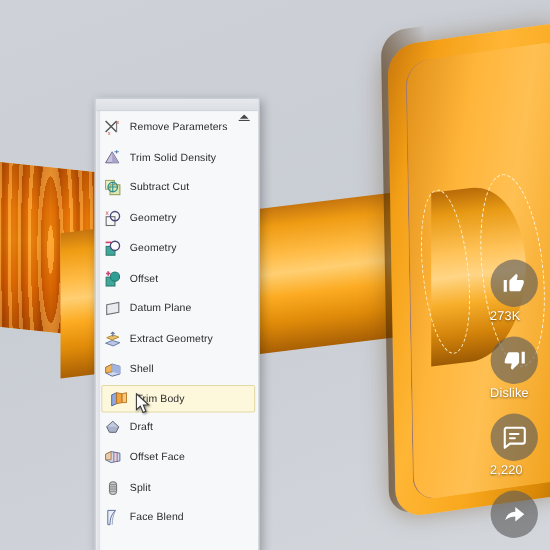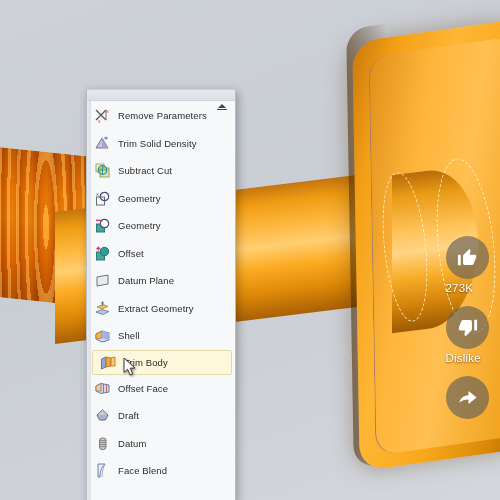--- a/index.html
+++ b/index.html
@@ -337,44 +337,44 @@
               <polygon points="1.5,5 6,3 6,13 1.5,15" fill="#8fa8e0" stroke="#4a5f96" stroke-width=".8"></polygon>
               <polygon points="6,3 11,4 11,12 6,13" fill="#f3a23c" stroke="#b2701d" stroke-width=".8"></polygon>
               <polygon points="11,4 15,3 15,12 11,12" fill="#f6c87a" stroke="#b2701d" stroke-width=".8"></polygon>
             </svg>
           </span>
           <span class="mi-label">Trim Body</span>
         </div>
         <div class="menu-item">
           <span class="mi-icon">
             <svg viewBox="0 0 17 17">
+              <polygon points="8.5,3 14,8 8.5,13 3,8" fill="#c4cbdd" stroke="#5c6478" stroke-width=".9"></polygon>
+              <path d="M3 8 L5.5 13 L11.5 13 L14 8" fill="#aab3c9" stroke="#5c6478" stroke-width=".9"></path>
+            </svg>
+          </span>
+          <span class="mi-label">Draft</span>
+        </div>
+        <div class="menu-item">
+          <span class="mi-icon">
+            <svg viewBox="0 0 17 17">
               <polygon points="2,6 7,3.5 15,5 15,12 7,13.5 2,11" fill="#cfd8ee" stroke="#5e6f9c" stroke-width=".9"></polygon>
               <polygon points="2,6 7,3.5 7,11 2,11" fill="#e8ccb0" stroke="#a8754a" stroke-width=".8"></polygon>
               <path d="M9.5 3.8 L9.5 12.8 M12.5 4.2 L12.5 13" stroke="#c0504d" stroke-width=".8"></path>
             </svg>
           </span>
           <span class="mi-label">Offset Face</span>
         </div>
         <div class="menu-item">
           <span class="mi-icon">
             <svg viewBox="0 0 17 17">
-              <polygon points="8.5,3 14,8 8.5,13 3,8" fill="#c4cbdd" stroke="#5c6478" stroke-width=".9"></polygon>
-              <path d="M3 8 L5.5 13 L11.5 13 L14 8" fill="#aab3c9" stroke="#5c6478" stroke-width=".9"></path>
-            </svg>
-          </span>
-          <span class="mi-label">Draft</span>
-        </div>
-        <div class="menu-item">
-          <span class="mi-icon">
-            <svg viewBox="0 0 17 17">
               <rect x="5.5" y="3" width="6.5" height="11.5" rx="2.6" fill="#c9c9c9" stroke="#6d6d6d" stroke-width=".9"></rect>
               <path d="M5.7 5.6 h6.2 M5.7 7.6 h6.2 M5.7 9.6 h6.2 M5.7 11.6 h6.2" stroke="#7b7b7b" stroke-width=".8"></path>
             </svg>
           </span>
-          <span class="mi-label">Datum</span>
+          <span class="mi-label">Split</span>
         </div>
         <div class="menu-item">
           <span class="mi-icon">
             <svg viewBox="0 0 17 17">
               <path d="M4 2 L11 2 C7 6 6 10 6 15 L4 15 Z" fill="#e9eef7" stroke="#5e6f9c" stroke-width=".9"></path>
               <path d="M11 2 C9 6 8 10 8 15" fill="none" stroke="#8b98b5" stroke-width=".8"></path>
             </svg>
           </span>
           <span class="mi-label">Face Blend</span>
         </div>
@@ -398,20 +398,30 @@
 
     <div class="action spaced">
       <div class="bubble">
         <svg viewBox="0 0 24 24">
             <path d="M19 4h3v11h-3V4zM2.7 13.4c0 .9.8 1.6 1.7 1.6h5.2l-.8 3.8-.02.3c0 .4.16.76.42 1.02L10.1 21l6-6c.33-.32.53-.76.53-1.25V6c0-.9-.77-1.7-1.7-1.7H7.33c-.7 0-1.3.42-1.56 1.03L3.22 11.3c-.08.2-.12.4-.12.62v1.48z"></path>
           </svg>
       </div>
       <div class="count">Dislike</div>
     </div>
 
+    <div class="action spaced">
+      <div class="bubble">
+        <svg viewBox="0 0 24 24">
+            <path d="M4 3h16c1.1 0 2 .9 2 2v11c0 1.1-.9 2-2 2H8l-5 4V5c0-1.1.9-2 2-2h-1z" fill="none" stroke="#fff" stroke-width="2" stroke-linejoin="round"></path>
+            <rect x="7" y="8" width="10" height="1.8" rx=".9"></rect>
+            <rect x="7" y="12" width="6.5" height="1.8" rx=".9"></rect>
+          </svg>
+      </div>
+      <div class="count">2,220</div>
+    </div>
 
     <div class="action spaced">
       <div class="bubble">
         <svg viewBox="0 0 24 24">
             <path d="M3.5 17.5c1.5-5.6 5.4-7.6 9.5-7.8V5.2L21.5 12l-8.5 6.8v-4.6c-4 .1-7 1.1-9.5 3.3z"></path>
           </svg>
       </div>
     </div>
 
   </div>

